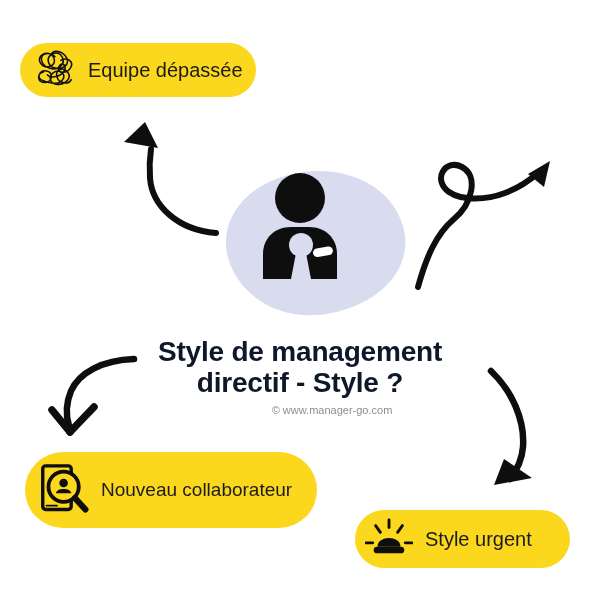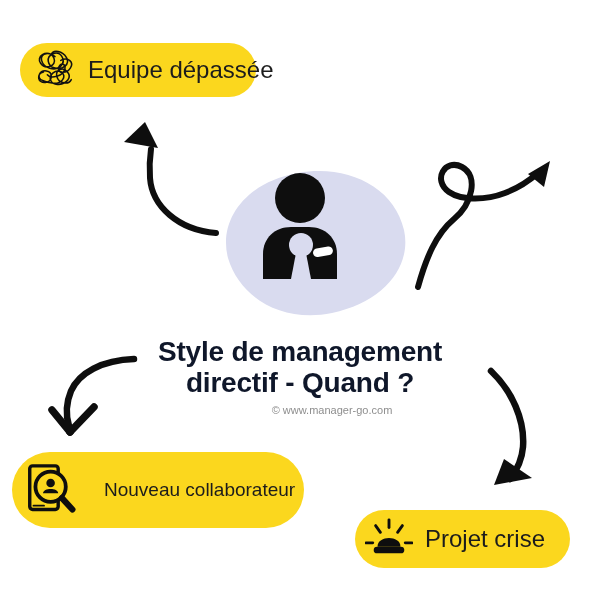--- a/index.html
+++ b/index.html
@@ -1,22 +1,22 @@
 <!DOCTYPE html>
 <html><head>
 <meta charset="utf-8">
 <style>
   html,body{margin:0;padding:0;background:#fff;}
   .stage{position:relative;width:600px;height:600px;background:#fff;overflow:hidden;
          font-family:"Liberation Sans",sans-serif;color:#1c1c1c;}
   .pill{position:absolute;background:#FBD71E;display:flex;align-items:center;box-sizing:border-box;}
-  .pill .txt{font-size:24px;color:#1c1c1c;white-space:nowrap;}
+  .pill .txt{font-size:20px;color:#1c1c1c;white-space:nowrap;}
   #pill-equipe{left:20px;top:43px;width:236px;height:54px;border-radius:27px;padding-left:12px;gap:10px;}
   #pill-crise{left:343px;top:76px;width:245px;height:58px;border-radius:29px;padding-left:14px;gap:14px;}
-  #pill-collab{left:12px;top:452px;width:292px;height:76px;border-radius:38px;padding-left:13px;gap:24px;}
+  #pill-collab{left:25px;top:452px;width:292px;height:76px;border-radius:38px;padding-left:13px;gap:8px;}
   #pill-collab .txt{font-size:19px;line-height:24px;text-align:center;white-space:normal;}
   #pill-urgent{left:355px;top:510px;width:215px;height:58px;border-radius:29px;padding-left:10px;gap:12px;}
   .icon{flex:0 0 auto;display:block;}
   #center-figure{position:absolute;left:200px;top:160px;}
   #title-block{position:absolute;left:0;top:336px;width:600px;text-align:center;}
   .title-line{font-size:28px;line-height:31px;font-weight:800;color:#0f172a;letter-spacing:-.2px;}
   #credit{position:absolute;left:0;top:404px;width:600px;text-align:center;
           font-size:11px;color:#8E8E8E;margin-left:32px;}
   svg{display:block;}
   .arrow{position:absolute;left:0;top:0;pointer-events:none;}
@@ -40,21 +40,21 @@
     <path d="M 28 98 C 18 60 46 22 98 13 C 146 4 194 26 204 70 C 212 106 184 142 132 153 C 82 163 40 138 28 98 Z" fill="#D9DBEF"></path>
     <circle cx="100" cy="38" r="25" fill="#0E0E0E"></circle>
     <path d="M 63 119 L 63 94 C 63 78 75 67 91 67 L 109 67 C 125 67 137 78 137 94 L 137 119 Z" fill="#0E0E0E"></path>
     <circle cx="101" cy="85" r="12" fill="#D9DBEF"></circle>
     <path d="M 96 93 L 106 93 L 111 119 L 91 119 Z" fill="#D9DBEF"></path>
     <rect x="113" y="87.5" width="20" height="8.5" rx="4.2" fill="#ffffff" transform="rotate(-10 123 92)"></rect>
   </svg>
 
   <div id="title-block">
     <div class="title-line">Style de management</div>
-    <div class="title-line">directif - Quand ?</div>
+    <div class="title-line">directif - Style ?</div>
   </div>
   <div id="credit">© www.manager-go.com</div>
 
   <div class="pill" id="pill-collab">
     <svg class="icon" width="55" height="59" viewBox="0 0 58 62" fill="none">
       <rect x="5" y="5" width="30" height="46" rx="3" stroke="#0E0E0E" stroke-width="3.6"></rect>
       <path d="M 9 47 L 20 47" stroke="#0E0E0E" stroke-width="2" stroke-linecap="round"></path>
       <circle cx="27" cy="27" r="16" fill="#FBD71E" stroke="#0E0E0E" stroke-width="4"></circle>
       <circle cx="27" cy="23" r="4.5" fill="#0E0E0E"></circle>
       <path d="M 19 34 C 19 28 35 28 35 34 Z" fill="#0E0E0E"></path>
@@ -69,21 +69,21 @@
       <path d="M 13 31 C 13 19 37 19 37 31 Z" fill="#0E0E0E"></path>
       <rect x="9" y="31" width="32" height="7" rx="3.5" fill="#0E0E0E"></rect>
       <g stroke="#0E0E0E" stroke-width="3" stroke-linecap="round">
         <path d="M 25 3 L 25 11"></path>
           <path d="M 11 9 L 16 16"></path>
           <path d="M 39 9 L 34 16"></path>
         <path d="M 1 27 L 8 27"></path>
           <path d="M 42 27 L 49 27"></path>
       </g>
     </svg>
-    <span class="txt">Projet crise</span>
+    <span class="txt">Style urgent</span>
   </div>
 
   <svg class="arrow" width="600" height="600" viewBox="0 0 600 600" fill="none">
     <g>
       <path d="M 216 233 C 178 230 152 206 150 178 C 149 165 150 156 151 149" stroke="#0E0E0E" stroke-width="6" stroke-linecap="round"></path>
       <path d="M 145 122 L 124 142 L 158 148 Z" fill="#0E0E0E"></path>
     </g>
     <g>
       <path d="M 418 287 C 426 258 436 234 454 219 C 472 204 479 176 462 167 C 445 158 432 180 449 192 C 462 201 487 200 505 193 C 521 187 530 180 538 173" stroke="#0E0E0E" stroke-width="6" stroke-linecap="round"></path>
       <path d="M 550 161 L 528 174 L 544 187 Z" fill="#0E0E0E"></path>

